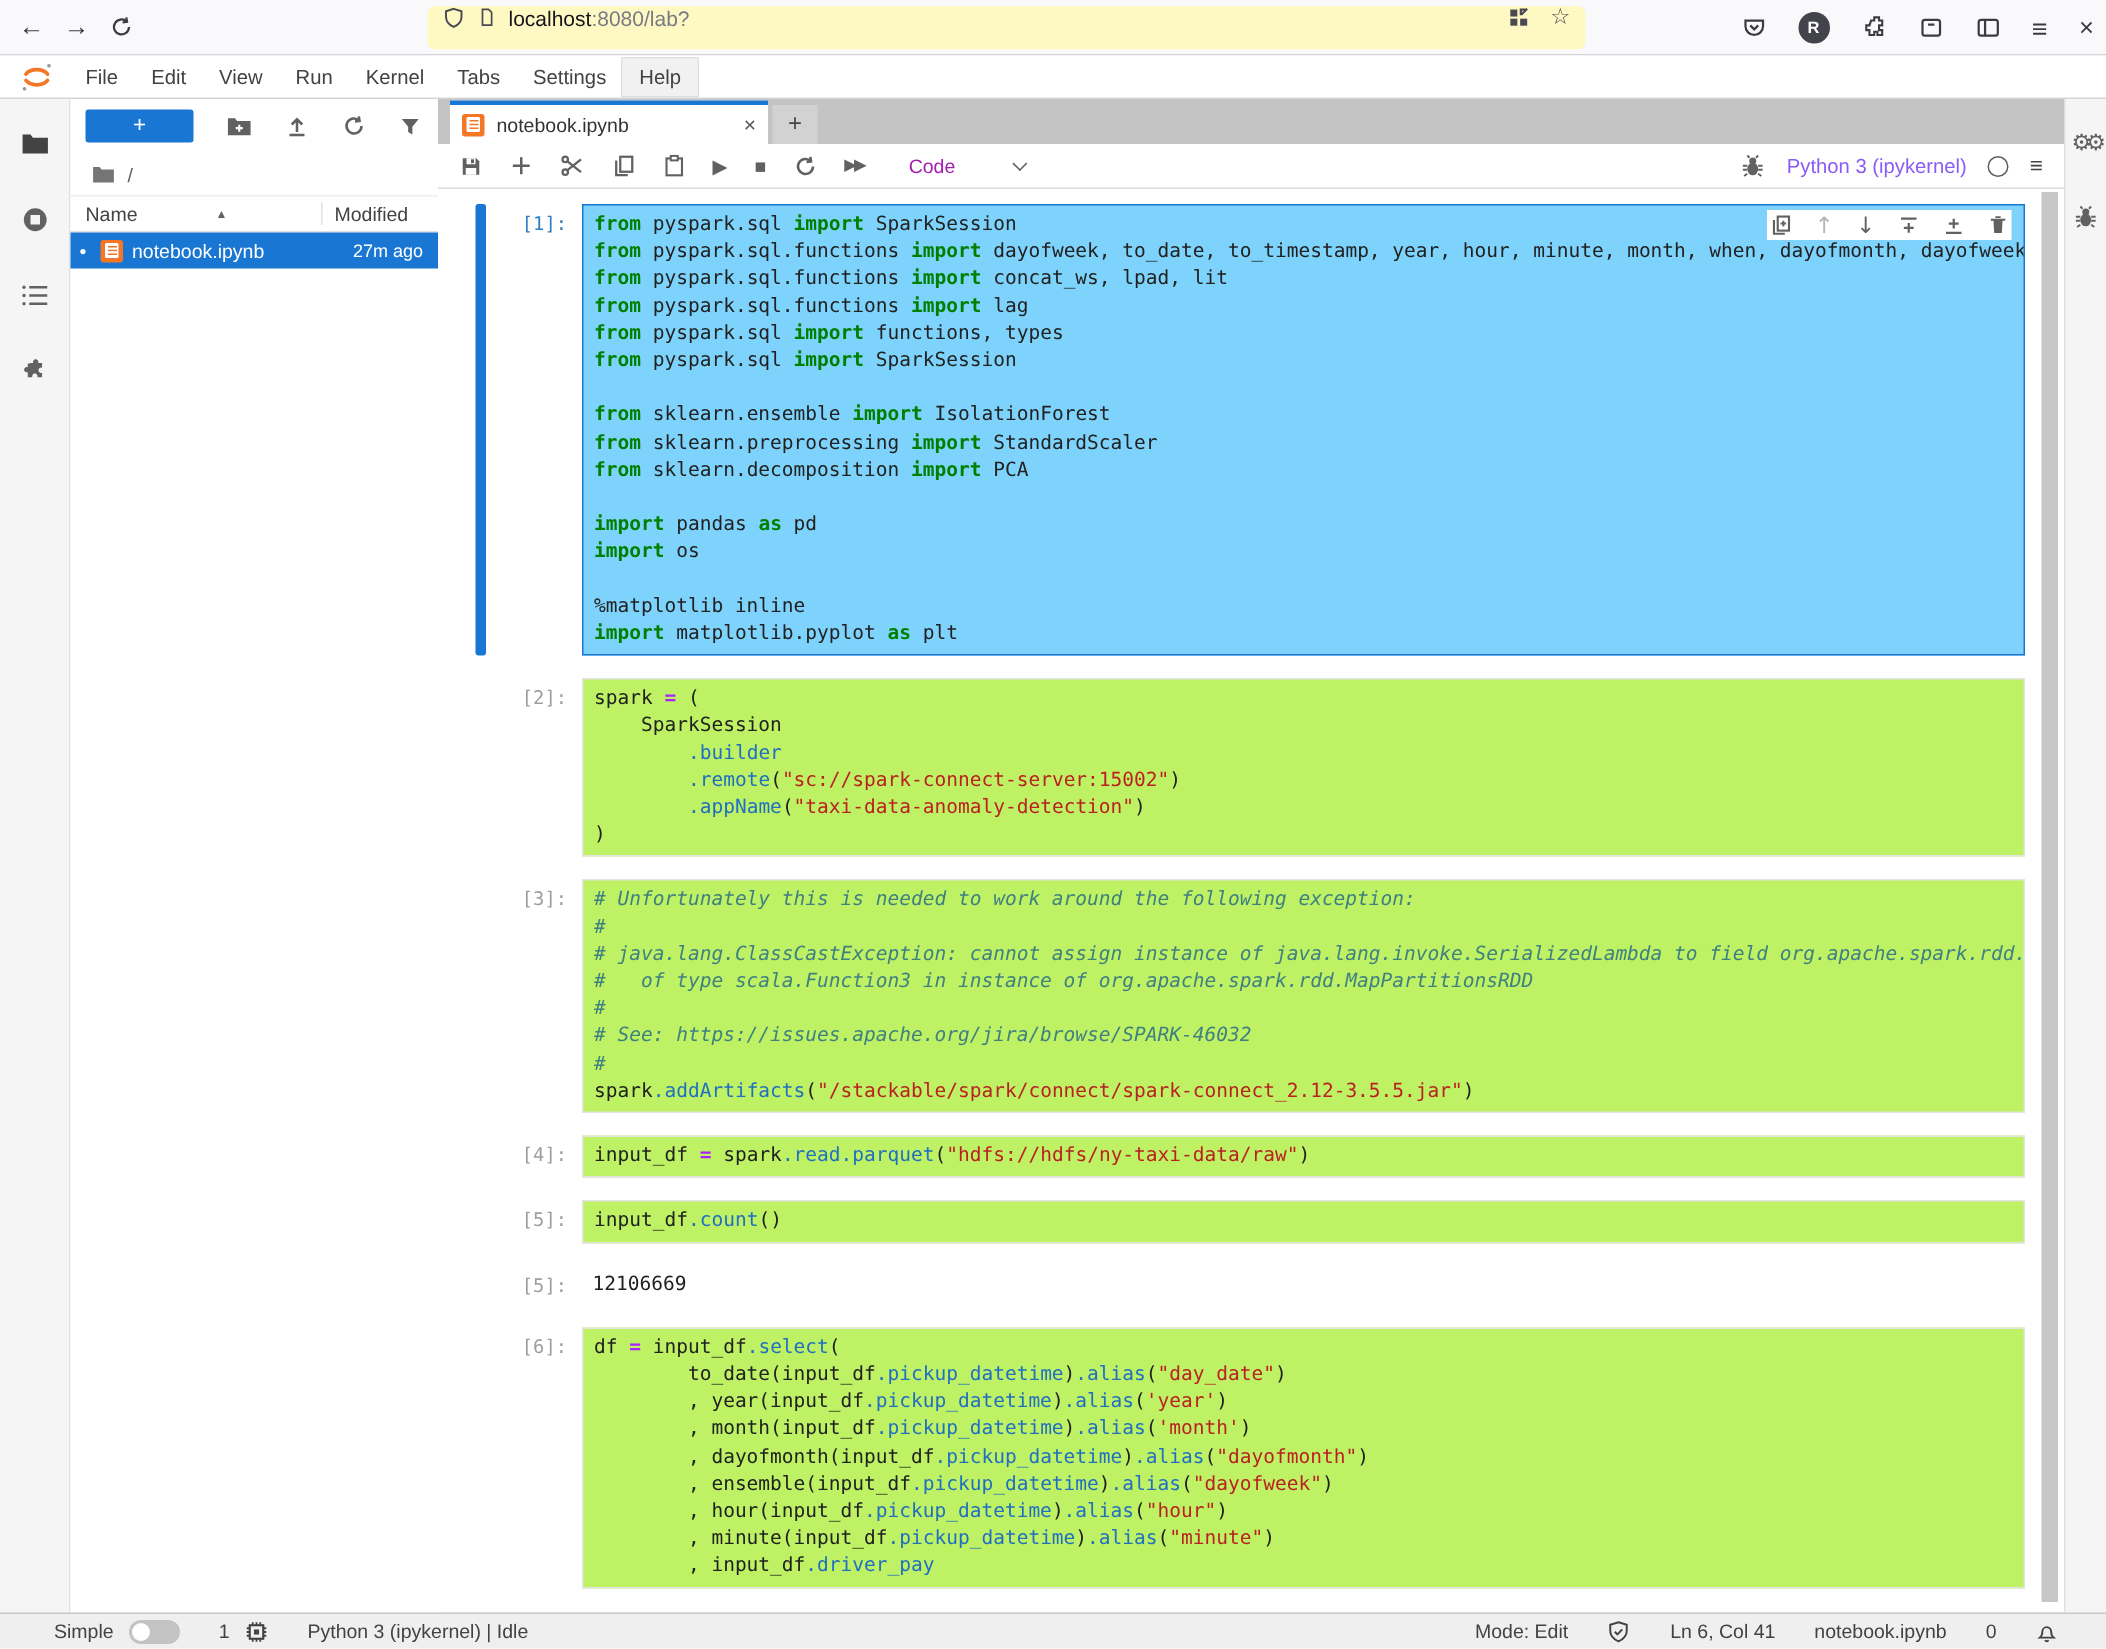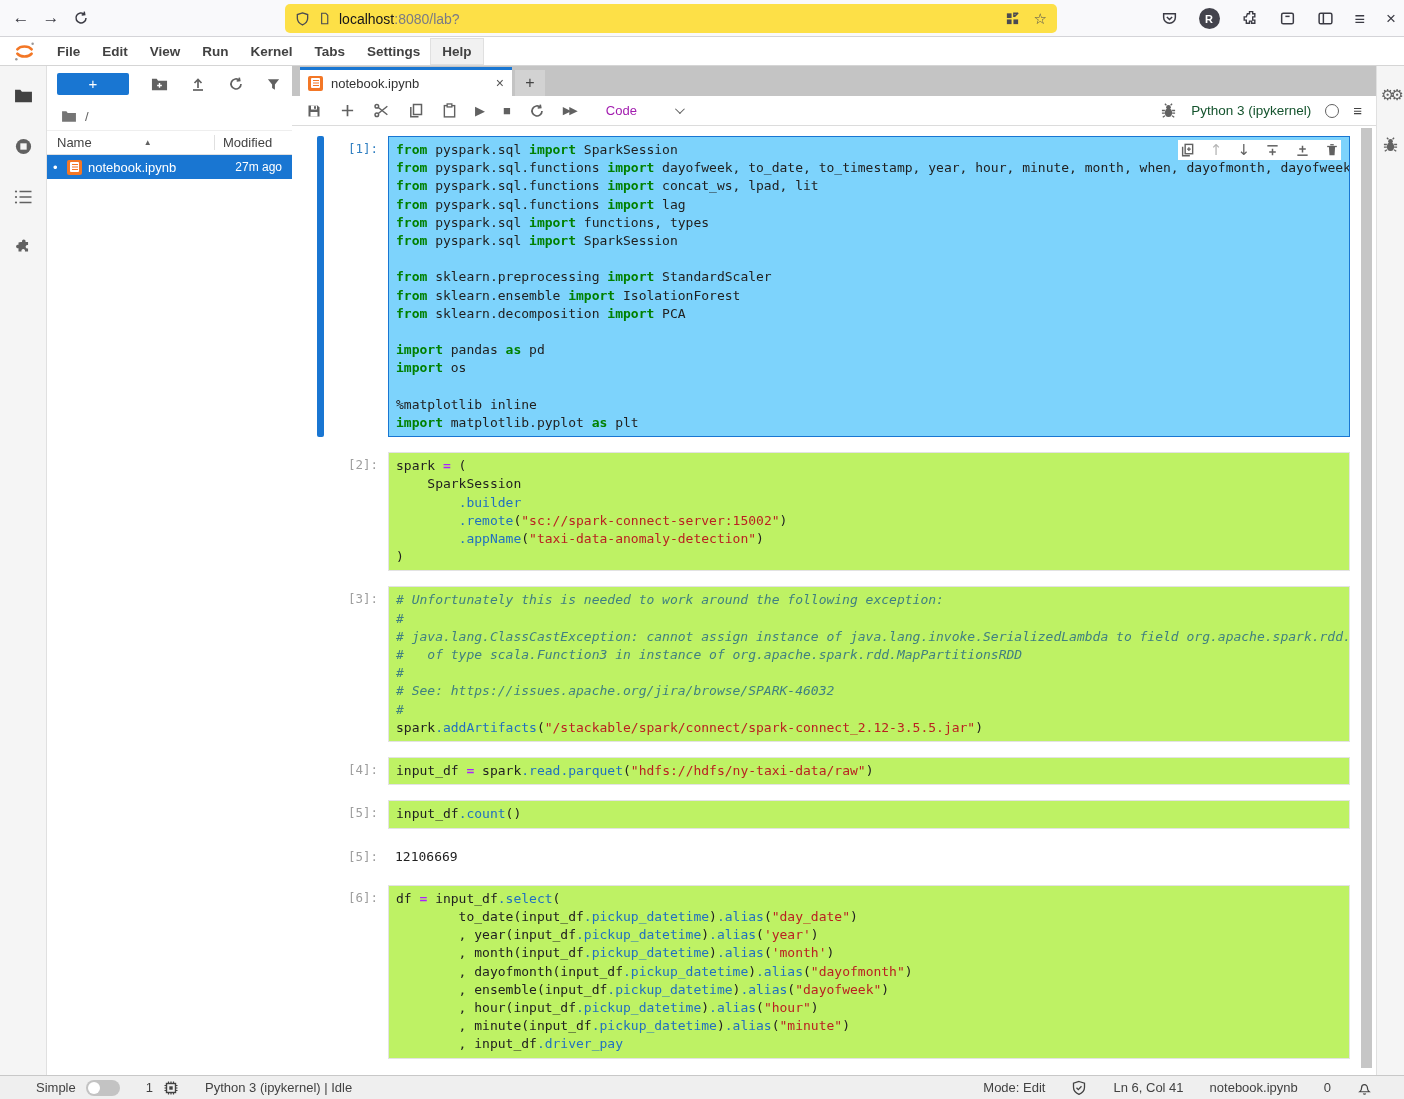--- a/index.html
+++ b/index.html
@@ -6,35 +6,35 @@
   html,body { width:1404px; height:1099px; overflow:hidden; background:#fff;
     font-family:"Liberation Sans","DejaVu Sans",sans-serif; font-size:13px; color:#333; }
   svg { display:block; }
   .ic { display:inline-flex; align-items:center; justify-content:center; }
 
   
   #browser-bar { position:absolute; left:0; top:0; width:1404px; height:37px;
     background:#f9f9fb; border-bottom:1px solid #d4d4d8; display:flex; align-items:center; }
   .nav-btn { width:30px; height:28px; display:flex; align-items:center; justify-content:center;
     color:#3b3b44; font-size:17px; border-radius:4px; }
-  #url-bar { position:absolute; left:285px; top:4px; width:772px; height:29px; background:#fde047;
-    border-radius:5px; display:flex; align-items:center; padding:0 10px; gap:8px; }
+  #url-bar { position:absolute; left:285px; top:4px; width:772px; height:29px; background:#fef9c3;
+    border-radius:5px; display:flex; align-items:flex-start; padding:0 10px; gap:8px; }
   #url-text { font-size:14px; color:#15141a; }
   #url-text .dim { color:#7a7a85; }
   #url-right { margin-left:auto; display:flex; align-items:center; gap:14px; color:#4a4a52; }
   #chrome-right { position:absolute; right:8px; top:4px; height:29px; display:flex; align-items:center; gap:21px; color:#3b3b44; }
   #avatar { width:21px; height:21px; border-radius:50%; background:#43434c; color:#fff;
     font-size:11px; font-weight:bold; display:flex; align-items:center; justify-content:center; }
   .glyph { font-size:15px; line-height:1; }
 
   
   #menu-bar { position:absolute; left:0; top:37px; width:1404px; height:29px; background:#ffffff;
     border-bottom:1px solid #d5d5d5; display:flex; align-items:center; }
   #jupyter-logo { margin:0 10px 0 13px; }
-  .menu-item { padding:5px 11px; font-size:13.5px; color:#424242;font-weight:bold; }
+  .menu-item { padding:5px 11px; font-size:13.5px; color:#424242; }
   .menu-item.active { background:#f1f1f1; outline:1px solid #e0e0e0; }
 
   
   #main { position:absolute; left:0; top:66px; width:1404px; height:1009px; display:flex; }
   #activity-bar { width:47px; background:#f5f5f5; border-right:1px solid #e0e0e0;
     display:flex; flex-direction:column; align-items:center; padding-top:22px; gap:33px; }
   #activity-bar .ic, #right-bar .ic { color:#616161; }
   #right-bar { width:28px; background:#f5f5f5; border-left:1px solid #e0e0e0;
     display:flex; flex-direction:column; align-items:center; padding-top:20px; gap:32px; }
   #gears-glyph { font-size:15px; color:#5a5a5a; letter-spacing:-4px; }
@@ -69,21 +69,21 @@
   #tab-close { color:#555; font-size:14px; }
   #tab-add { width:30px; height:26px; background:#d2d2d2; margin-left:3px; display:flex;
     align-items:center; justify-content:center; color:#444; font-size:16px; }
   #nb-toolbar { height:30px; background:#fff; border-bottom:1px solid #dcdcdc;
     display:flex; align-items:center; padding:0 14px; gap:18px; color:#616161; }
   #cell-type { display:flex; align-items:center; gap:38px; font-size:13px; color:#a21caf;
     padding:2px 6px; margin-left:6px; }
   .chev { width:7px; height:7px; border-right:1.6px solid #616161; border-bottom:1.6px solid #616161;
     transform:rotate(45deg) translateY(-2px); }
   #nb-toolbar .right { margin-left:auto; display:flex; align-items:center; gap:14px; }
-  #kernel-name { font-size:13.5px; color:#14532d; }
+  #kernel-name { font-size:13.5px; color:#8b5cf6; }
   #kernel-status-circle { width:14px; height:14px; border:1.6px solid #616161; border-radius:50%; }
   #kernel-lines { font-size:15px; color:#424242; letter-spacing:0; font-weight:bold; }
 
   #nb-content { flex:1; background:#fff; position:relative; overflow:hidden; }
   #cells { position:absolute; inset:0; padding:10px 26px 0 25px; overflow:hidden; }
   #nb-scrollbar { position:absolute; right:4px; top:2px; width:11px; height:99%;
     background:#c6c6c6; border-radius:0px; }
 
   
   .cell { display:flex; margin-bottom:15px; position:relative; }
@@ -344,22 +344,22 @@
             <div class="collapser"></div>
             <div class="prompt">[1]:</div>
             <div class="editor">
               <div class="cm-line"><span class="tk-k">from</span><span class="tk-p"> pyspark.sql </span><span class="tk-k">import</span><span class="tk-p"> SparkSession</span></div>
               <div class="cm-line"><span class="tk-k">from</span><span class="tk-p"> pyspark.sql.functions </span><span class="tk-k">import</span><span class="tk-p"> dayofweek, to_date, to_timestamp, year, hour, minute, month, when, dayofmonth, dayofweek</span></div>
               <div class="cm-line"><span class="tk-k">from</span><span class="tk-p"> pyspark.sql.functions </span><span class="tk-k">import</span><span class="tk-p"> concat_ws, lpad, lit</span></div>
               <div class="cm-line"><span class="tk-k">from</span><span class="tk-p"> pyspark.sql.functions </span><span class="tk-k">import</span><span class="tk-p"> lag</span></div>
               <div class="cm-line"><span class="tk-k">from</span><span class="tk-p"> pyspark.sql </span><span class="tk-k">import</span><span class="tk-p"> functions, types</span></div>
               <div class="cm-line"><span class="tk-k">from</span><span class="tk-p"> pyspark.sql </span><span class="tk-k">import</span><span class="tk-p"> SparkSession</span></div>
               <div class="cm-line">&nbsp;</div>
+              <div class="cm-line"><span class="tk-k">from</span><span class="tk-p"> sklearn.ensemble </span><span class="tk-k">import</span><span class="tk-p"> IsolationForest</span></div>
               <div class="cm-line"><span class="tk-k">from</span><span class="tk-p"> sklearn.preprocessing </span><span class="tk-k">import</span><span class="tk-p"> StandardScaler</span></div>
-              <div class="cm-line"><span class="tk-k">from</span><span class="tk-p"> sklearn.ensemble </span><span class="tk-k">import</span><span class="tk-p"> IsolationForest</span></div>
               <div class="cm-line"><span class="tk-k">from</span><span class="tk-p"> sklearn.decomposition </span><span class="tk-k">import</span><span class="tk-p"> PCA</span></div>
               <div class="cm-line">&nbsp;</div>
               <div class="cm-line"><span class="tk-k">import</span><span class="tk-p"> pandas </span><span class="tk-k">as</span><span class="tk-p"> pd</span></div>
               <div class="cm-line"><span class="tk-k">import</span><span class="tk-p"> os</span></div>
               <div class="cm-line">&nbsp;</div>
               <div class="cm-line"><span class="tk-p">%matplotlib inline</span></div>
               <div class="cm-line"><span class="tk-k">import</span><span class="tk-p"> matplotlib.pyplot </span><span class="tk-k">as</span><span class="tk-p"> plt</span></div>
   <div class="cell-toolbar">
     <span class="ic">
       <svg width="15" height="16" viewBox="0 0 16 16">

